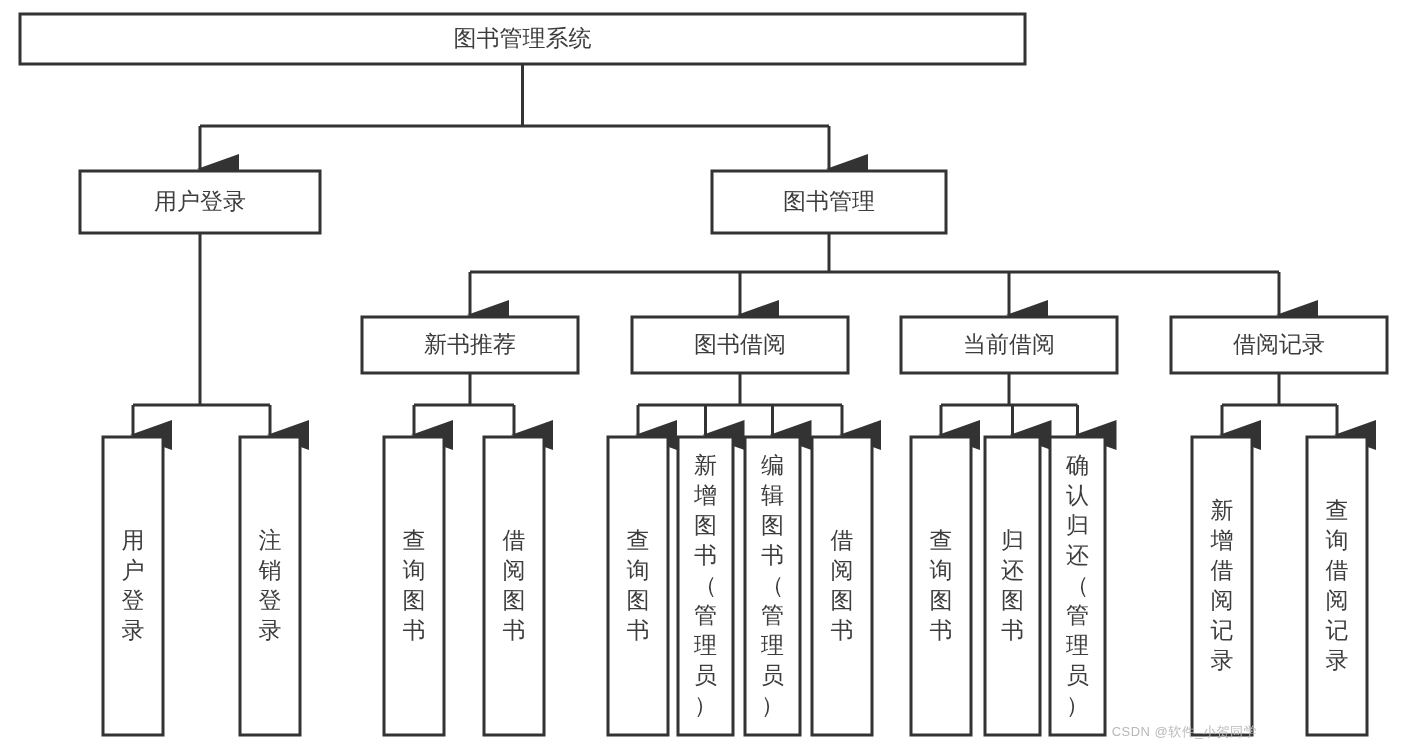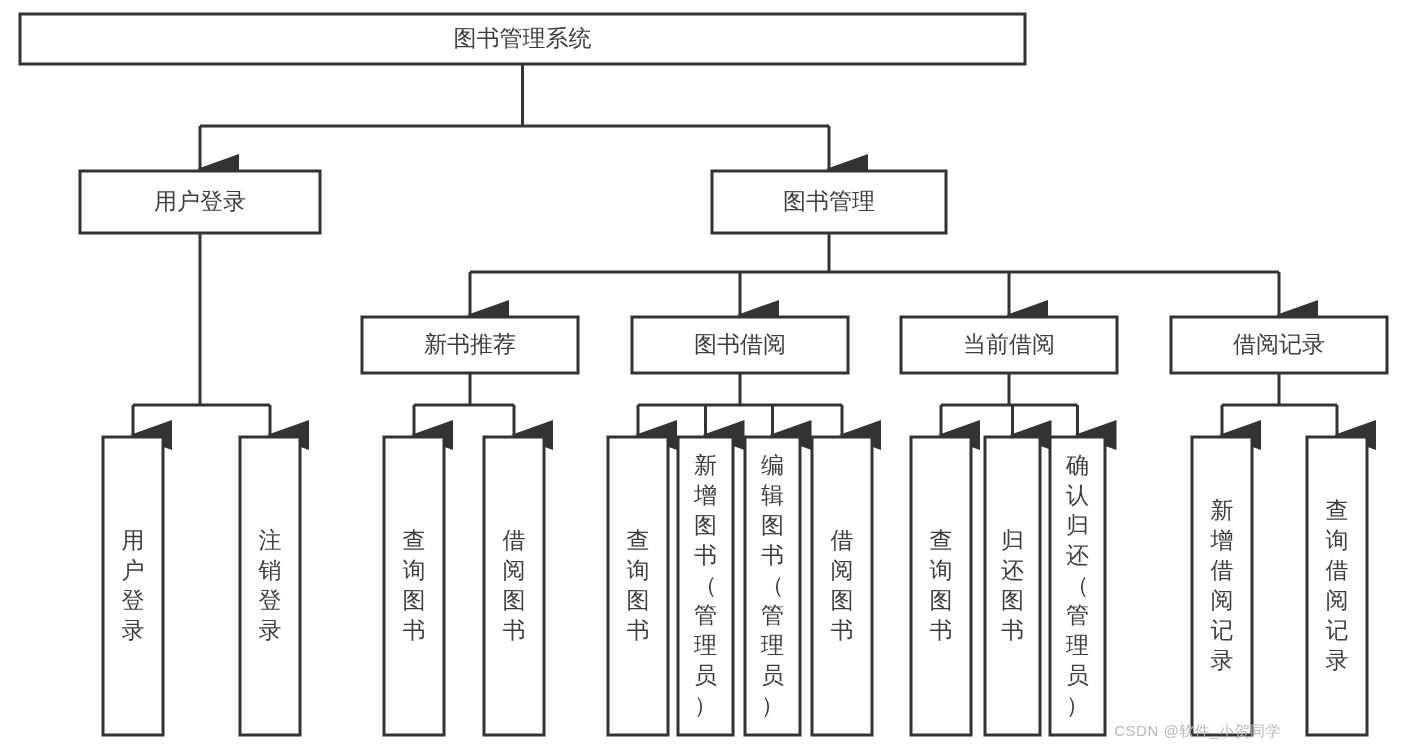--- a/index.html
+++ b/index.html
@@ -48,24 +48,24 @@
     stroke: #333333;
     stroke-width: 3;
     fill: none;
   }
   .arrow-head {
     fill: #333333;
     stroke: none;
   }
   .watermark {
     position: absolute;
-    right: 0;
+    right: 24px;
     bottom: 6px;
     font-family: "Liberation Sans", "DejaVu Sans", sans-serif;
-    font-size: 15px;
+    font-size: 13px;
     color: #b9b9b9;
     letter-spacing: 0.5px;
     white-space: nowrap;
     pointer-events: none;
   }
 </style>
 </head>
 <body>
 
 <div id="diagram-root">

